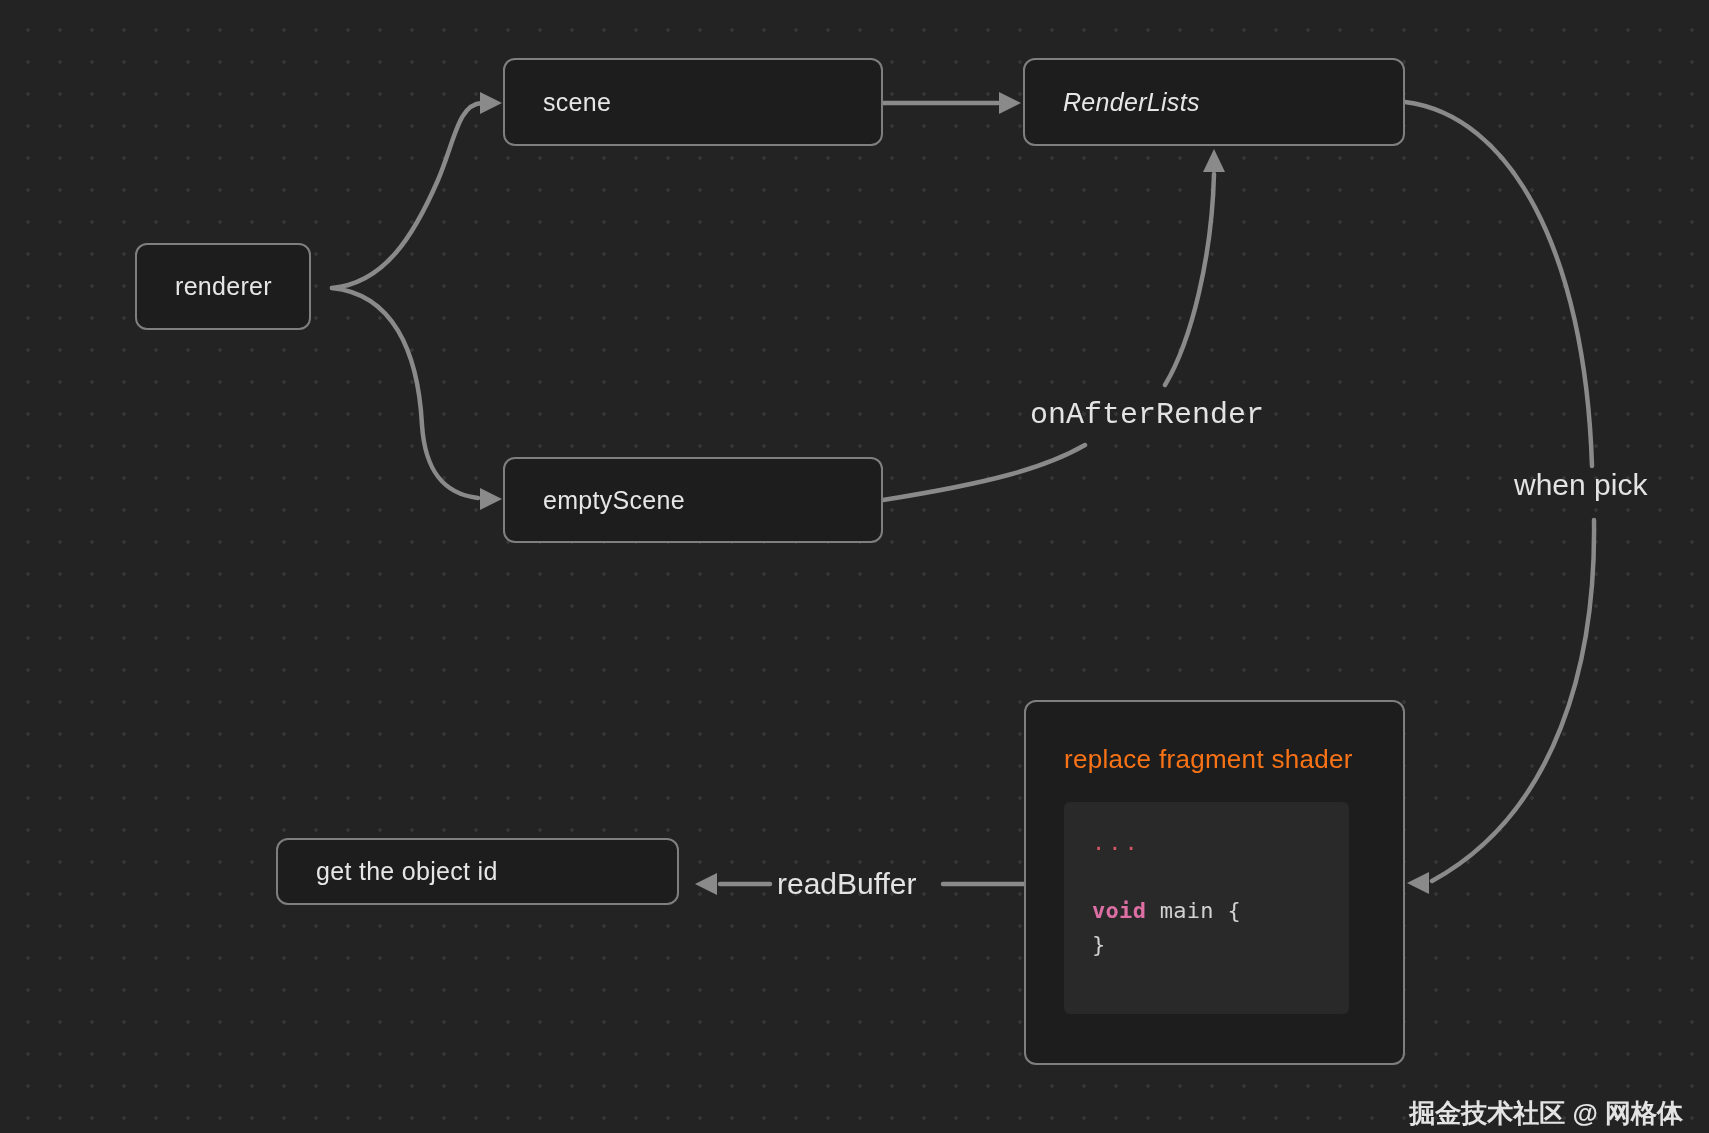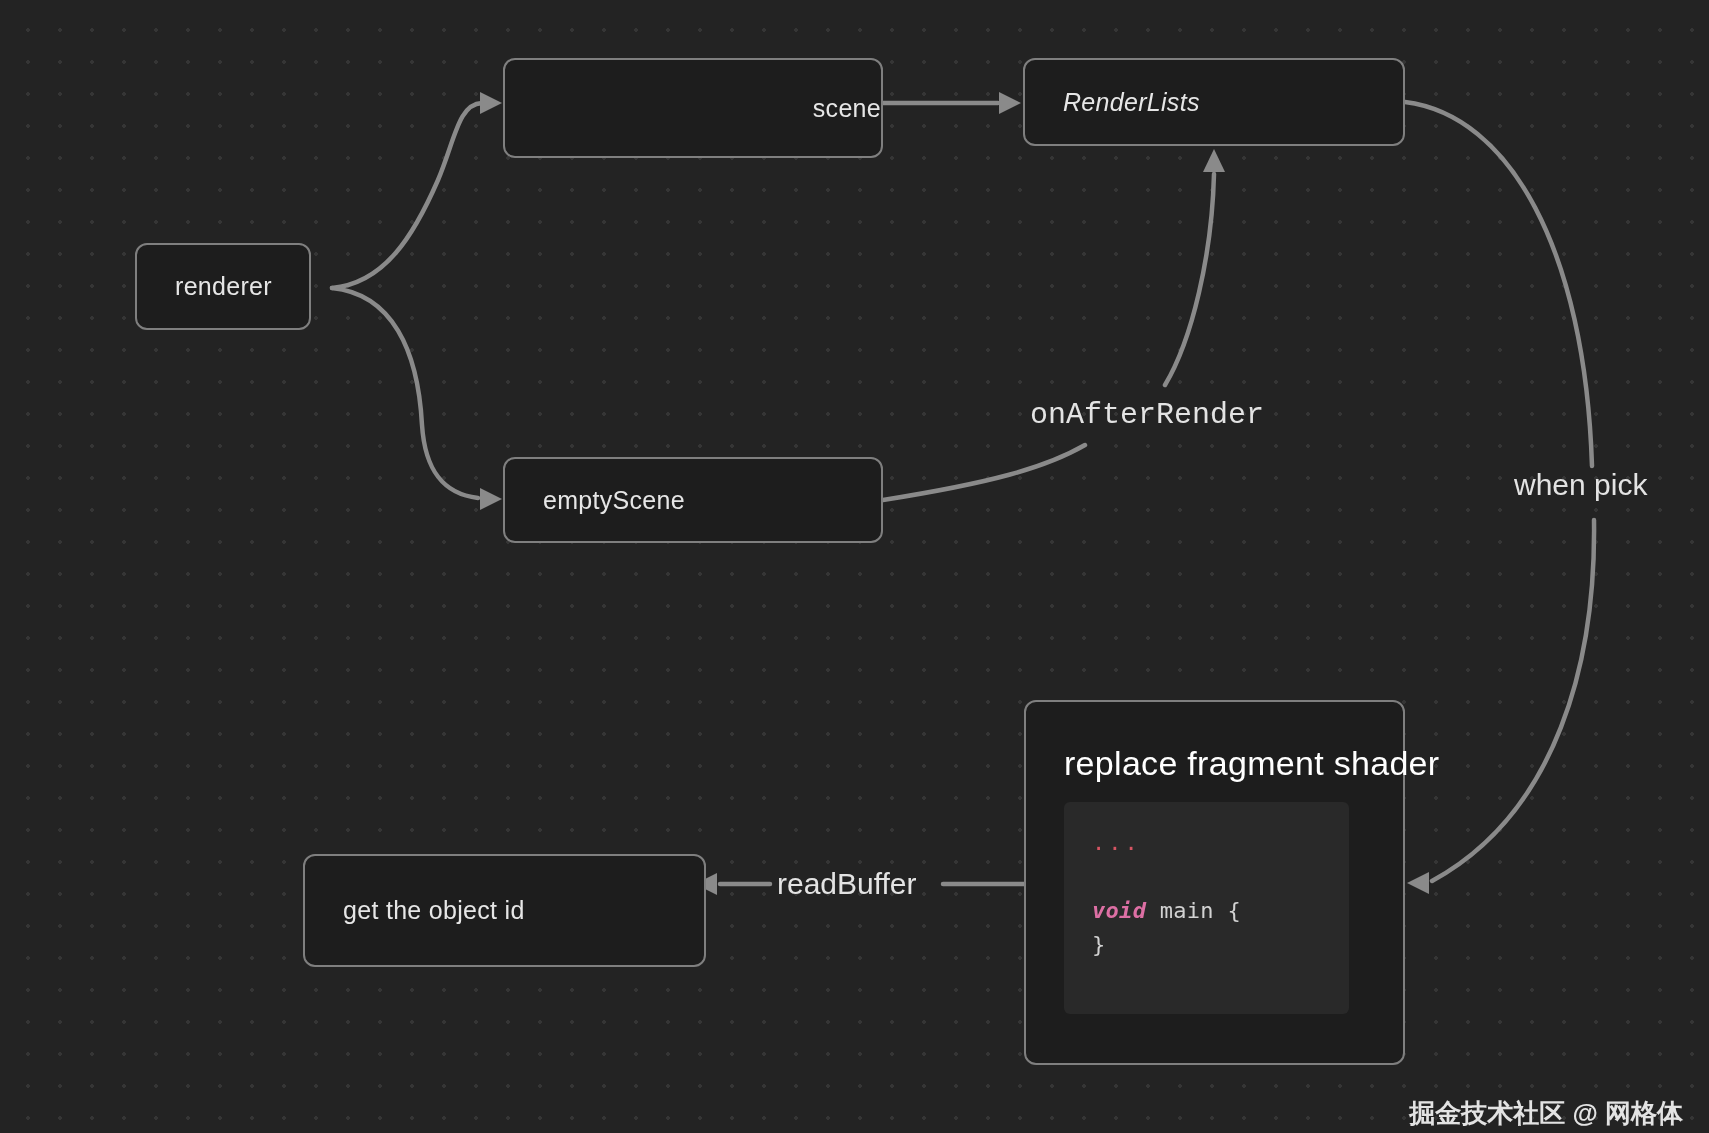--- a/index.html
+++ b/index.html
@@ -14,37 +14,37 @@
   #edges path{stroke:#8a8a8a;stroke-width:4.5;fill:none;stroke-linecap:round;}
   #edges polygon{fill:#8a8a8a;stroke:none;}
   .node{
     position:absolute;box-sizing:border-box;
     background:#1d1d1d;border:2.5px solid #7f7f7f;border-radius:12px;
     display:flex;align-items:center;
     color:#e6e6e6;font-size:25px;letter-spacing:0.3px;
   }
   .node .node-label{padding-left:38px;white-space:nowrap;}
   #node-renderer{left:135px;top:243px;width:176px;height:87px;}
-  #node-scene{left:503px;top:58px;width:380px;height:100px;justify-content:flex-end;}
+  #node-scene{left:503px;top:58px;width:380px;height:88px;}
   #node-renderlists{left:1023px;top:58px;width:382px;height:88px;font-style:italic;}
   #node-emptyscene{left:503px;top:457px;width:380px;height:86px;}
-  #node-getobjectid{left:303px;top:838px;width:403px;height:113px;margin-top:16px;}
+  #node-getobjectid{left:276px;top:838px;width:403px;height:67px;}
   #node-shader{left:1024px;top:700px;width:381px;height:365px;display:block;}
-  .shader-title{position:absolute;left:38px;top:42px;font-size:34px;color:#ffffff;white-space:nowrap;}
+  .shader-title{position:absolute;left:38px;top:42px;font-size:26px;color:#f97316;white-space:nowrap;}
   .code-block{
     position:absolute;left:38px;top:100px;width:285px;height:212px;box-sizing:border-box;
     background:#292929;border-radius:6px;
     padding:24px 0 0 28px;
     font-family:"DejaVu Sans Mono","Liberation Mono",monospace;
     font-size:22px;line-height:34px;color:#d2d2d2;
   }
   .code-line{white-space:pre;height:34px;}
   .code-line.gap{margin-bottom:34px;}
   .tok-ellipsis{color:#d65563;letter-spacing:3px;}
-  .tok-keyword{color:#dd6fa4;font-weight:bold;font-style:italic;}
+  .tok-keyword{color:#dd6fa4;font-weight:bold;}
   .tok-operator{color:#c74f4f;font-weight:bold;}
   .edge-label{
     position:absolute;color:#e3e3e3;font-size:30px;line-height:34px;white-space:nowrap;
   }
   #label-onafterrender{left:1030px;top:398px;font-family:Liberation Mono, monospace;}
   #label-whenpick{left:1514px;top:468px;}
   #label-readbuffer{left:777px;top:867px;}
   #watermark{
     position:absolute;right:26px;top:1072px;
     color:#e3e3e3;font-size:26px;font-weight:bold;white-space:nowrap;margin-top:24px;

